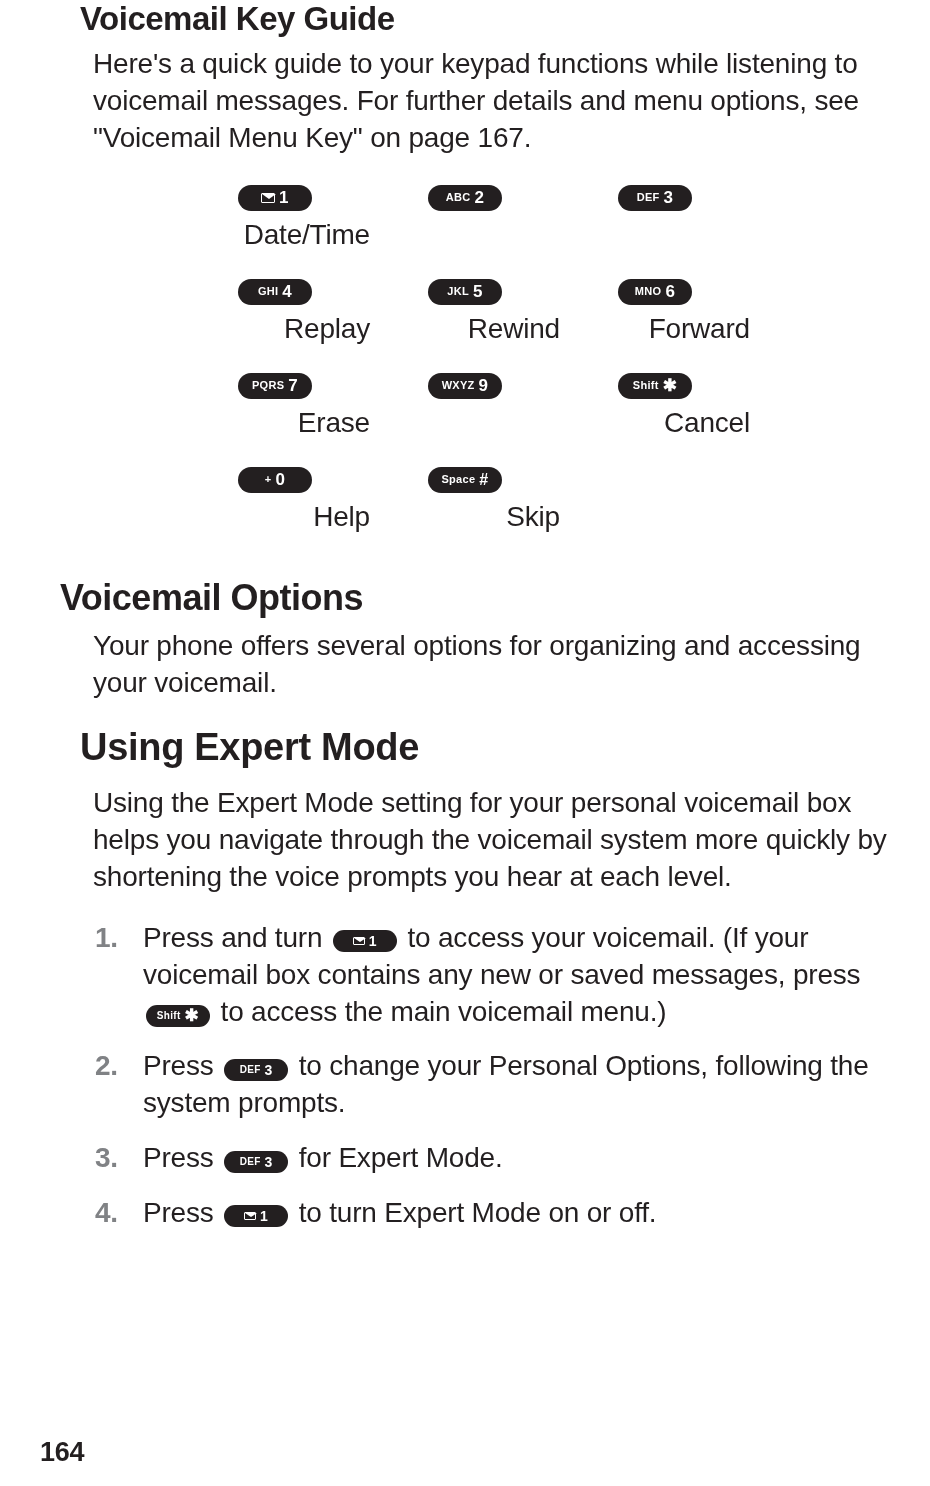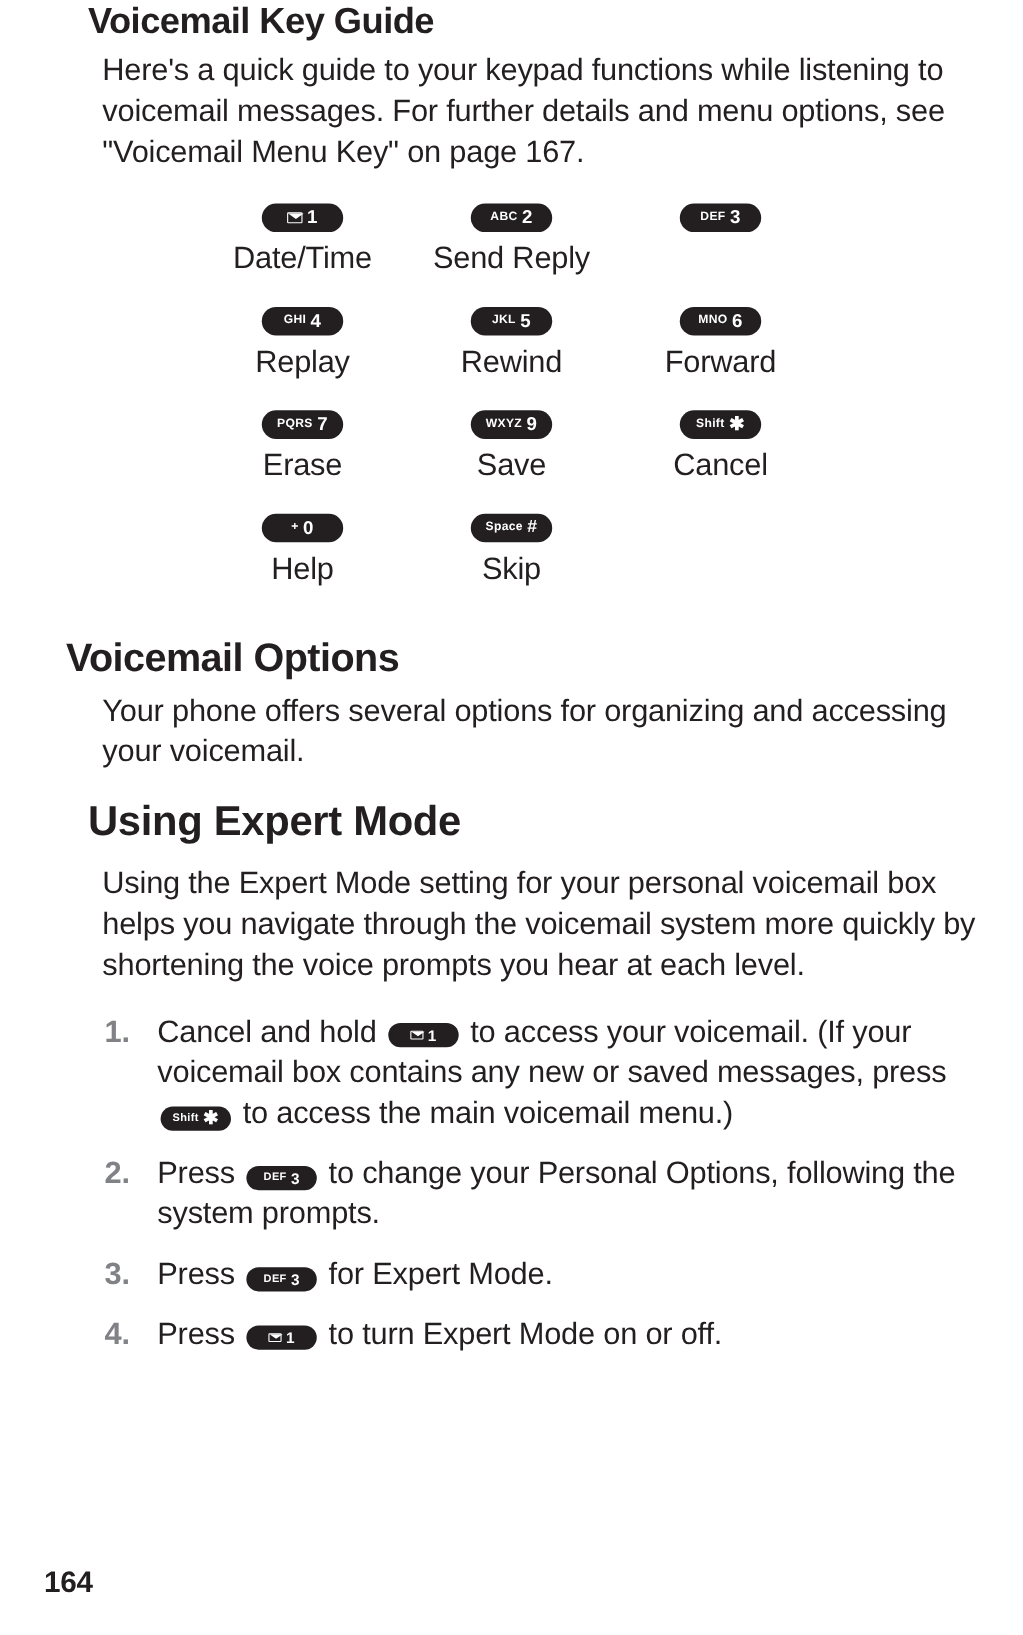--- a/index.html
+++ b/index.html
@@ -114,20 +114,21 @@
     }
     .key-pill .hash {
       font-size: 16px;
       line-height: 1;
       font-weight: 800;
     }
     .keypad-label {
       font-size: 28px;
       margin-top: 8px;
       letter-spacing: -0.2px;
+      text-align: right;
     }
     .subheading {
       font-weight: 700;
       font-size: 38px;
       margin-left: 40px;
       margin-bottom: 16px;
       letter-spacing: -0.3px;
     }
     .options-heading {
       font-weight: 700;
@@ -152,21 +153,21 @@
       font-weight: 700;
       color: #808285;
       min-width: 48px;
       flex-shrink: 0;
     }
     ol.steps .step-text {
       flex: 1;
     }
     .footer {
       position: absolute;
-      bottom: 32px;
+      bottom: 18px;
       left: 40px;
       right: 40px;
       display: flex;
       align-items: baseline;
       gap: 44px;
       font-weight: 700;
       font-size: 27px;
       letter-spacing: -0.3px;
     }
     .footer .pagenum {
@@ -186,21 +187,20 @@
         <span class="mail-icon"></span>
         <span class="numeral">1</span>
       </span>
     <div class="keypad-label">Date/Time</div>
   </div>
   <div class="keypad-cell">
     <span class="key-pill">
         <span class="left">ABC</span>
         <span class="numeral">2</span>
       </span>
-    <div class="keypad-label">Send Reply</div>
   </div>
   <div class="keypad-cell">
     <span class="key-pill">
         <span class="left">DEF</span>
         <span class="numeral">3</span>
       </span>
   </div>
   <div class="keypad-cell">
     <span class="key-pill">
         <span class="left">GHI</span>
@@ -227,21 +227,20 @@
         <span class="left">PQRS</span>
         <span class="numeral">7</span>
       </span>
     <div class="keypad-label">Erase</div>
   </div>
   <div class="keypad-cell">
     <span class="key-pill">
         <span class="left">WXYZ</span>
         <span class="numeral">9</span>
       </span>
-    <div class="keypad-label">Save</div>
   </div>
   <div class="keypad-cell">
     <span class="key-pill">
         <span class="left">Shift</span>
         <span class="star">✱</span>
       </span>
     <div class="keypad-label">Cancel</div>
   </div>
   <div class="keypad-cell">
     <span class="key-pill">
@@ -264,21 +263,21 @@
 <p class="body-text">Your phone offers several options for organizing and accessing your voicemail.</p>
 
 <h3 class="subheading">Using Expert Mode</h3>
 
 <p class="body-text">Using the Expert Mode setting for your personal voicemail box helps you navigate through the voicemail system more quickly by shortening the voice prompts you hear at each level.</p>
 
 <ol class="steps">
   <li>
     <span class="num">1.</span>
     <span class="step-text">
-      <span>Cancel and hold </span><span class="key-pill inline">
+      <span>Press and turn </span><span class="key-pill inline">
           <span class="mail-icon"></span>
           <span class="numeral">1</span>
         </span><span> to access your voicemail. (If your voicemail box contains any new or saved messages, press </span><span class="key-pill inline">
           <span class="left">Shift</span>
           <span class="star">✱</span>
         </span><span> to access the main voicemail menu.)</span>
     </span>
   </li>
   <li>
     <span class="num">2.</span>

